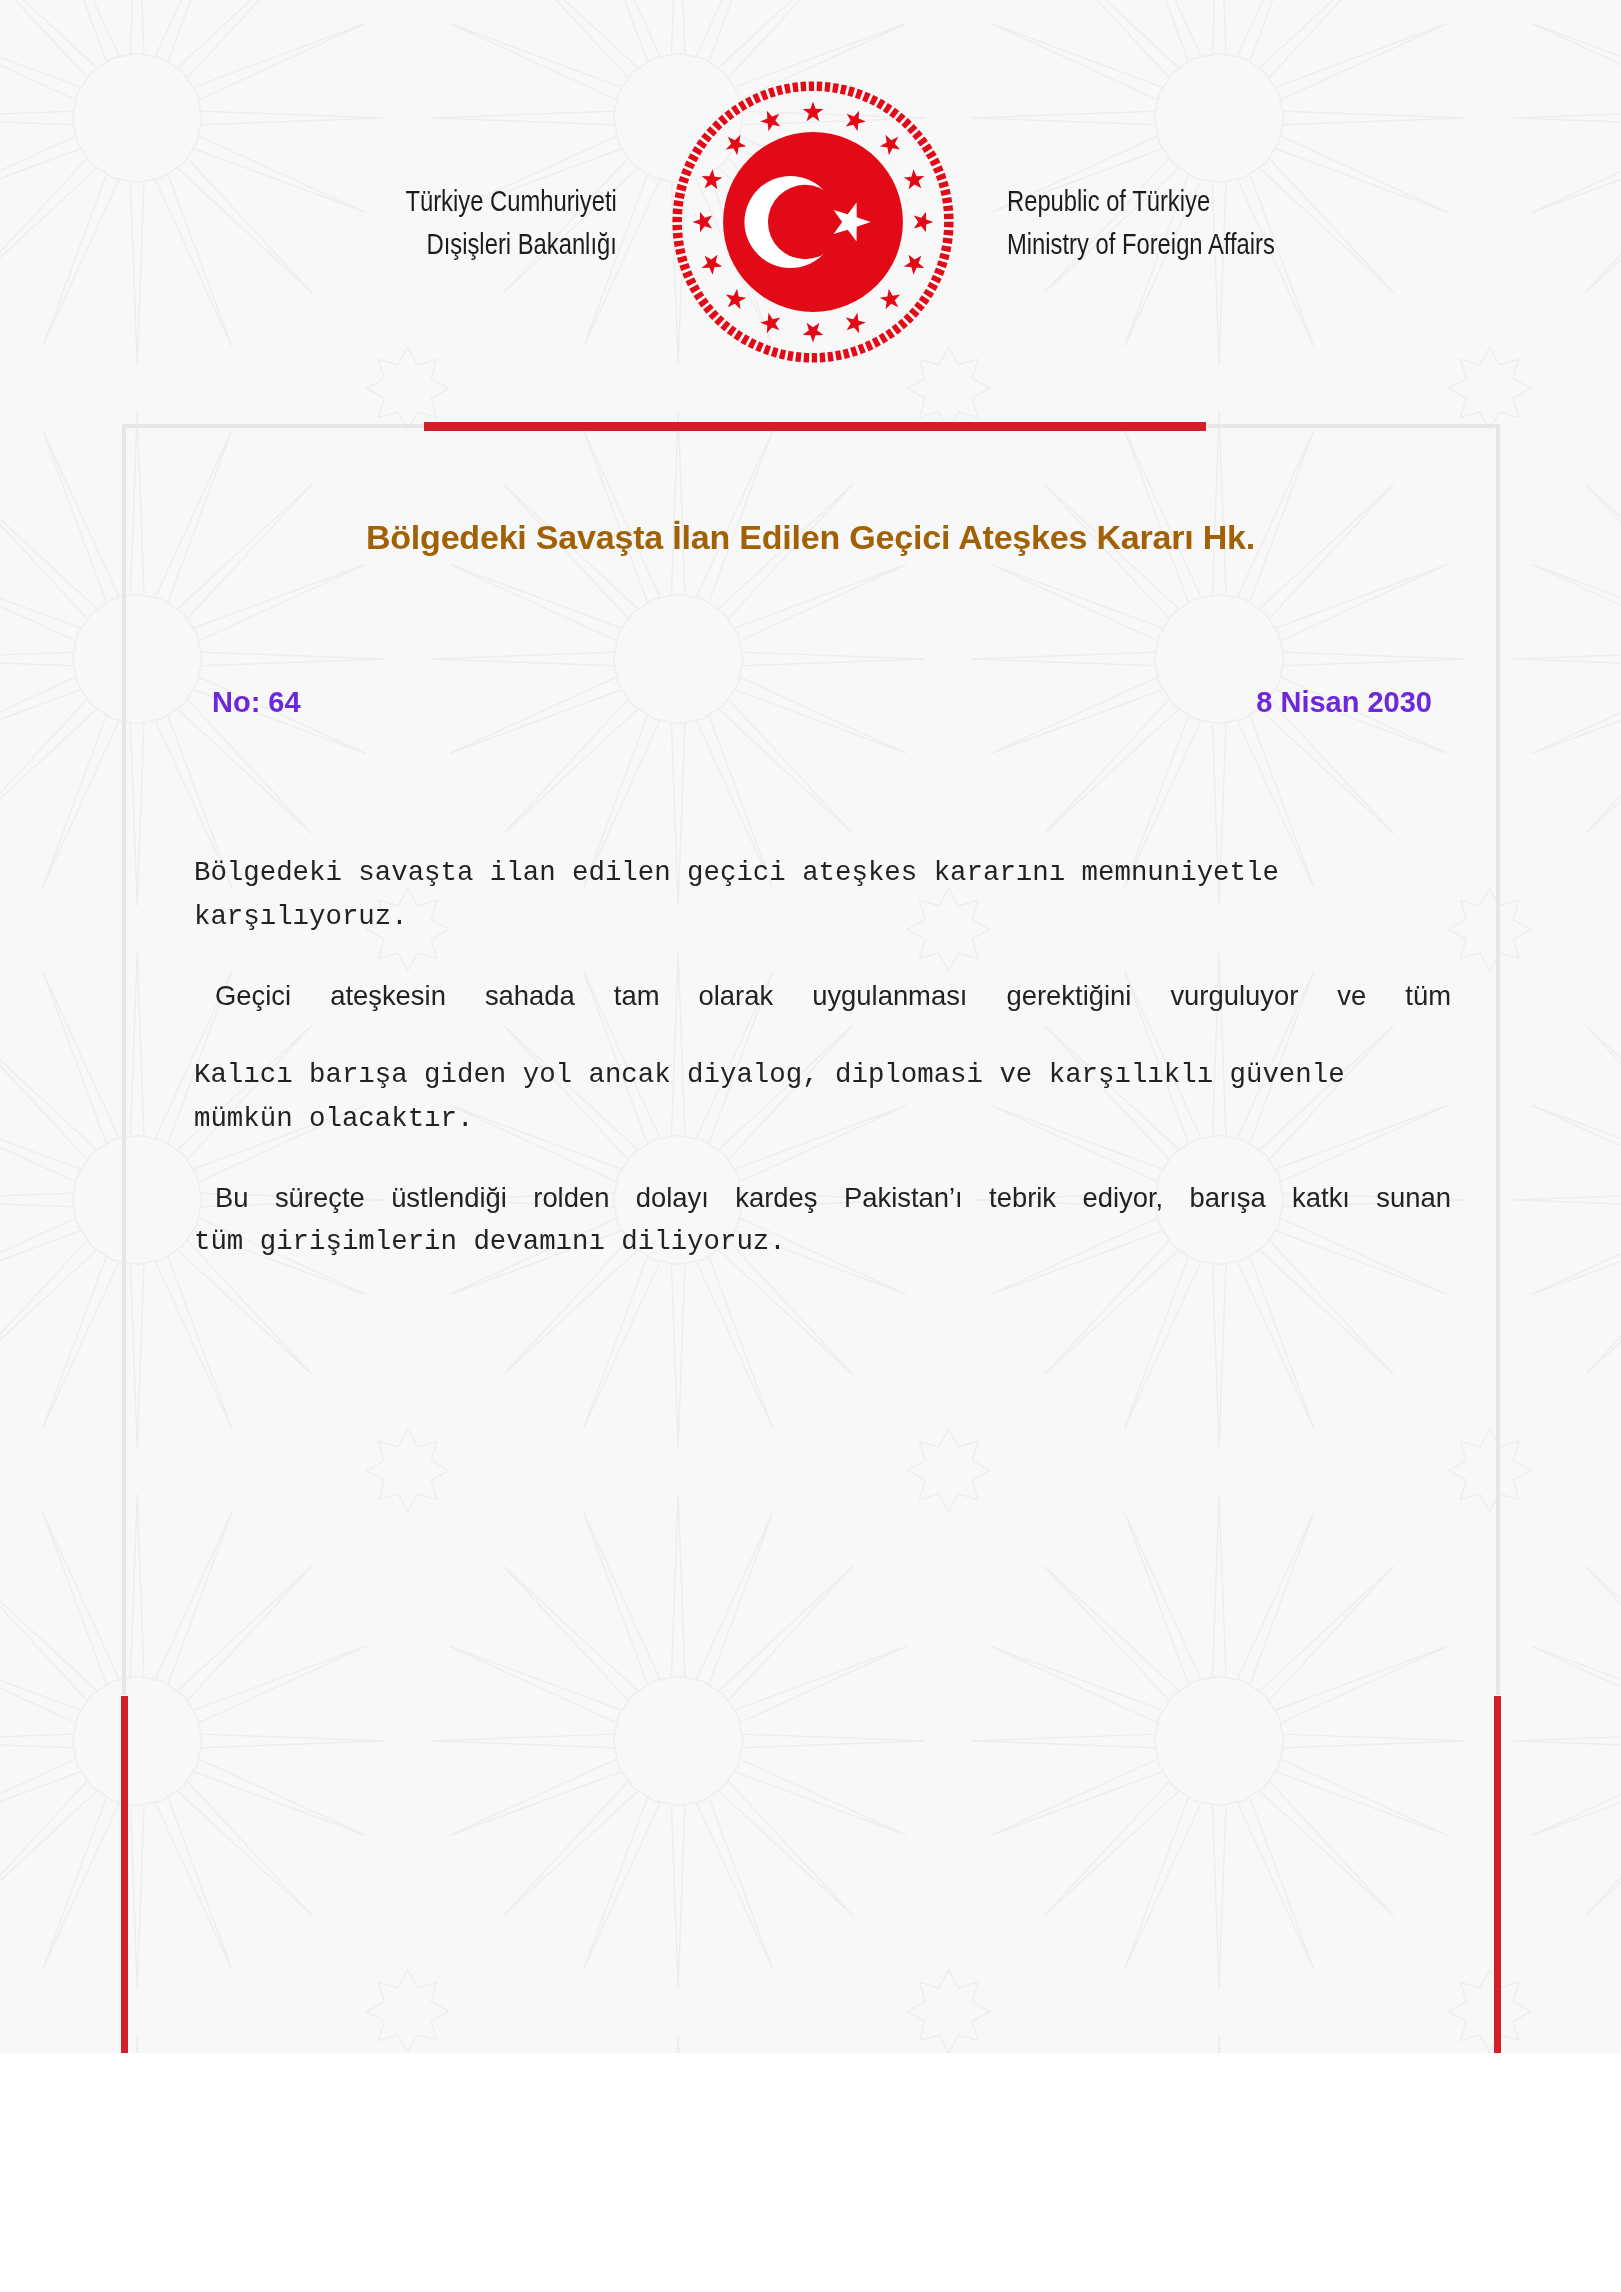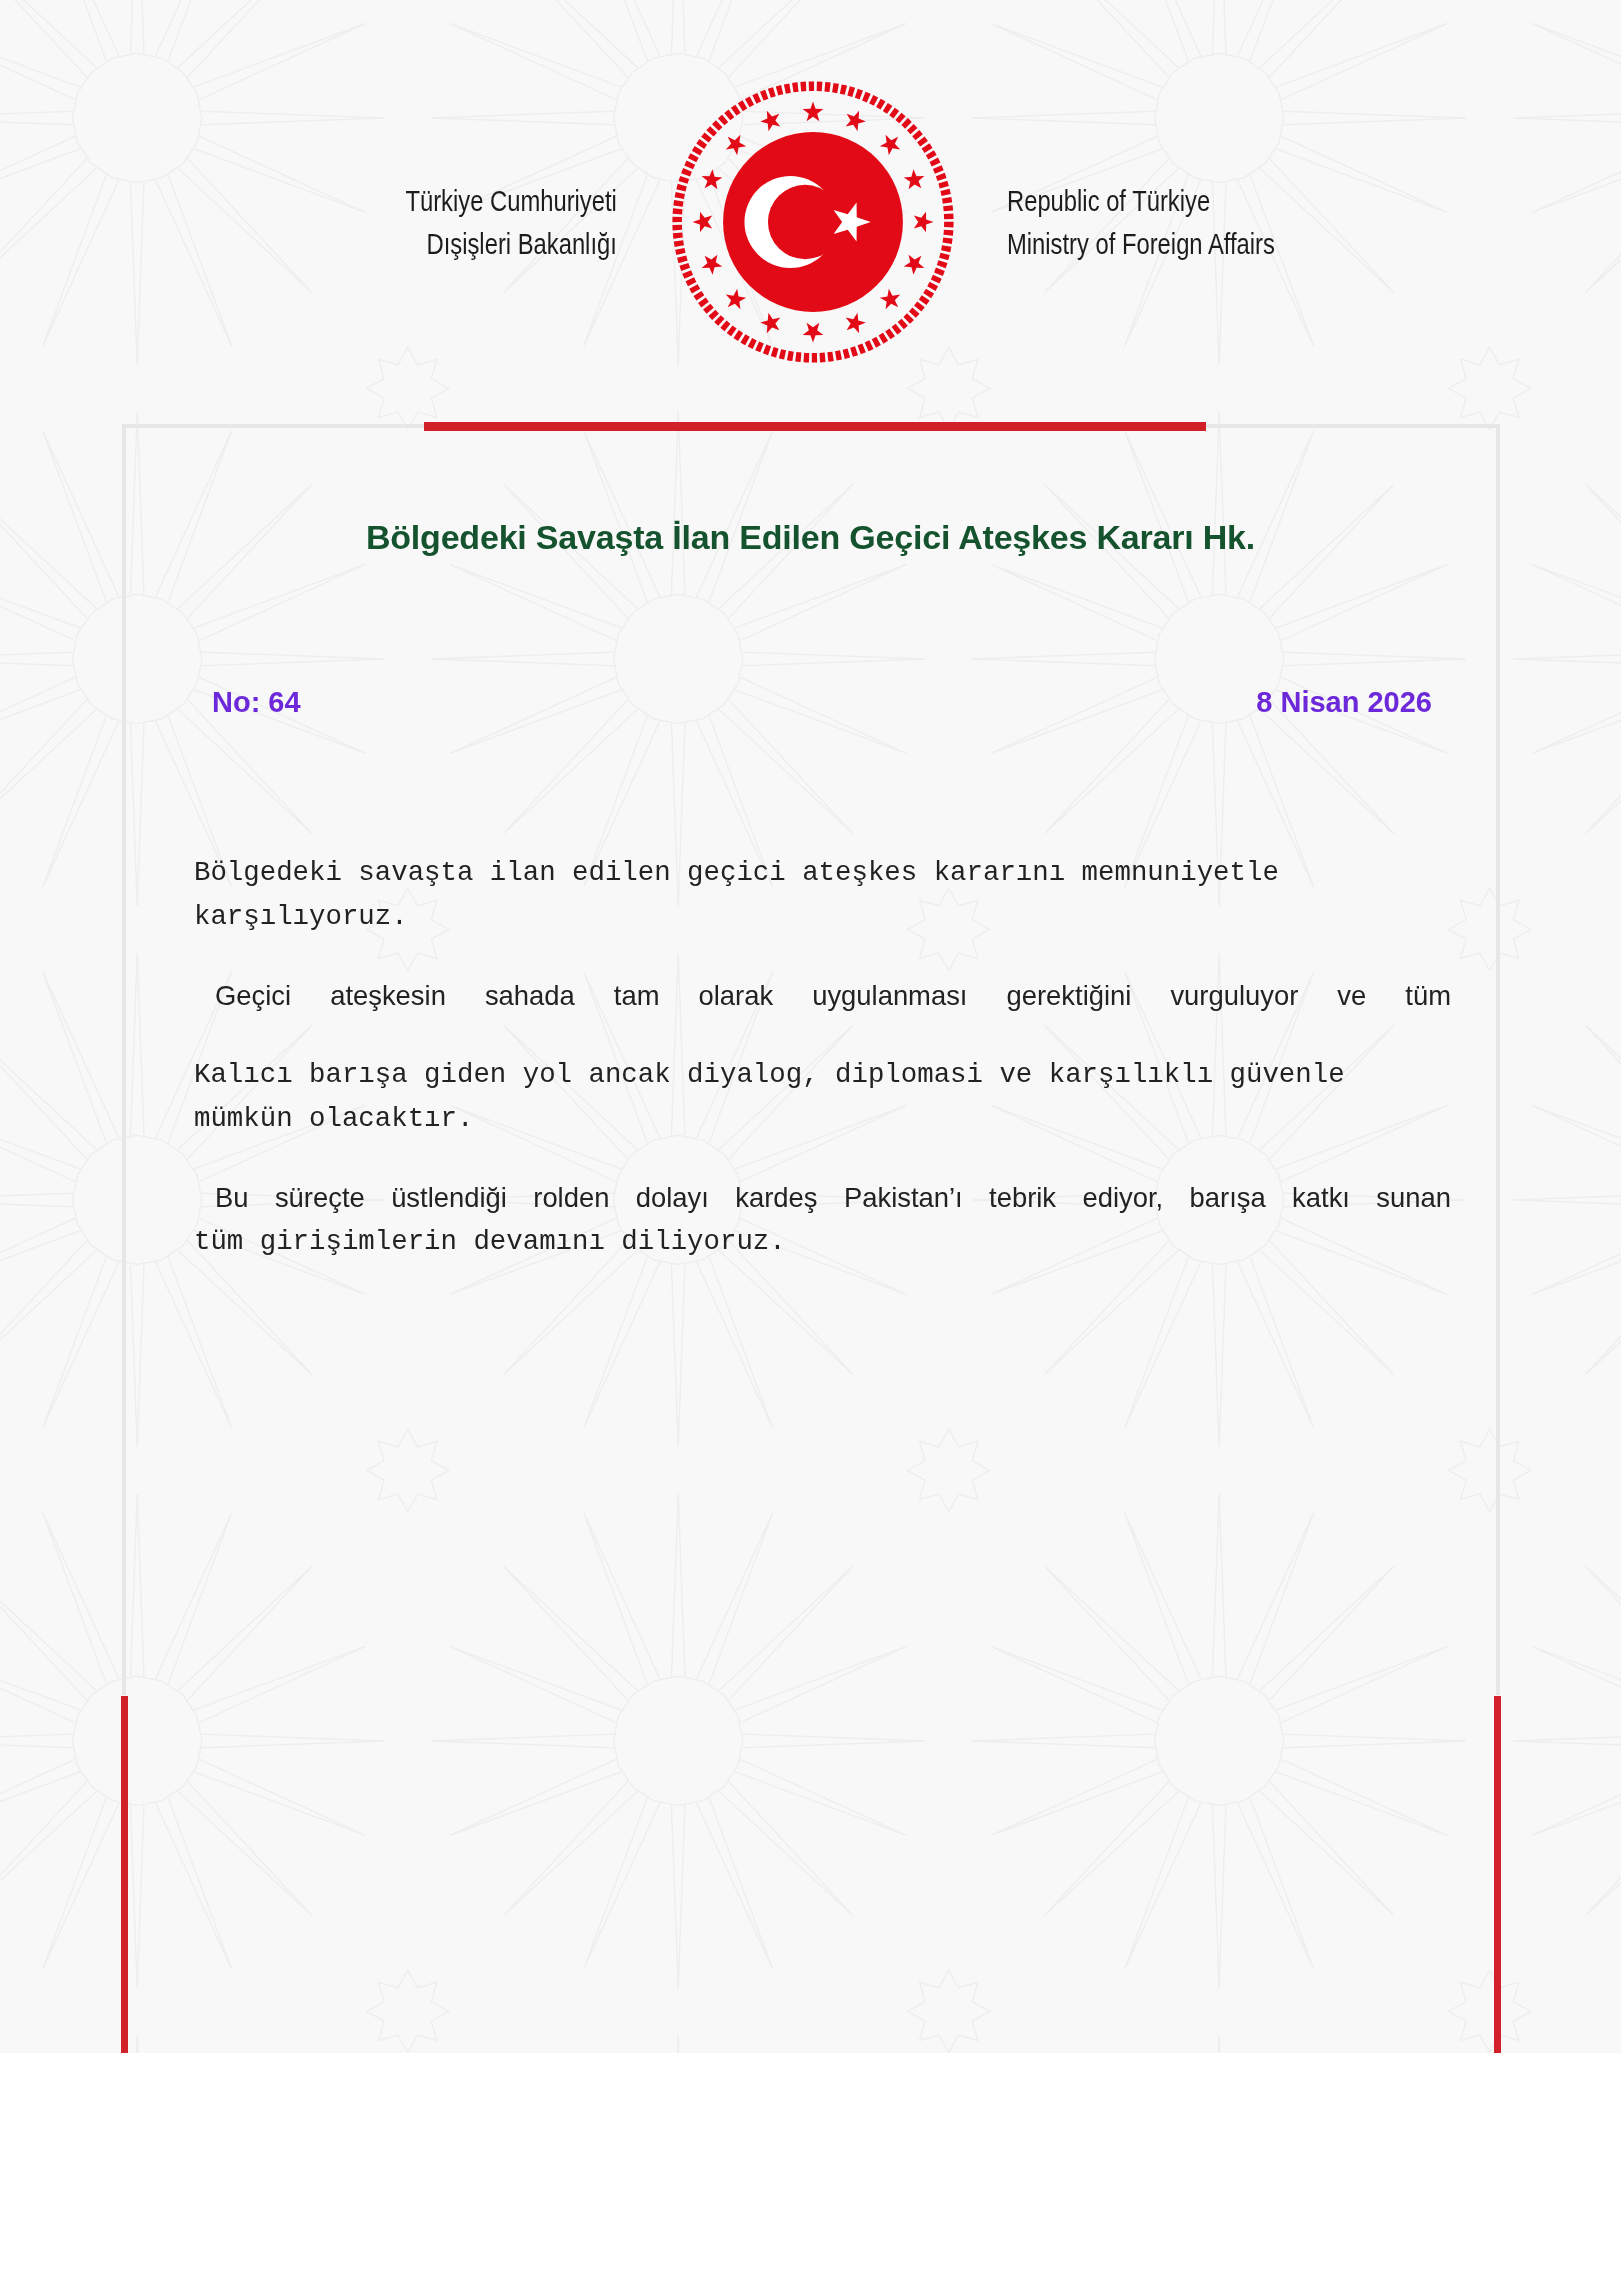--- a/index.html
+++ b/index.html
@@ -23,21 +23,21 @@
   .f-left-g   {left:122px; top:424px; width:3.9px;    height:1271px;}
   .f-right-g  {left:1496px;top:424px; width:3.9px;    height:1271px;}
   .f-left-r   {left:121px; top:1696px;width:6.9px;    height:439px;}
   .f-right-r  {left:1494px;top:1696px;width:6.9px;    height:439px;}
   .f-bot-g    {left:122px; top:2129px;width:1378px; height:3.9px; background:#dcdcdc;}
   .f-bot-rl   {left:121px; top:2128px;width:436px;  height:6.9px;}
   .f-bot-rr   {left:1068px;top:2128px;width:432px;  height:6.9px;}
 
   
   .doc-title{position:absolute; left:0; right:0; top:518px; margin:0; text-align:center;
-             font-size:34px; font-weight:bold; color:#14532d; letter-spacing:-0.2px;}
+             font-size:34px; font-weight:bold; color:#a16207; letter-spacing:-0.2px;}
   .meta-row{position:absolute; left:212px; right:189px; top:686px; display:flex;
             justify-content:space-between; font-size:29px; font-weight:bold; color:#6d28d9;}
   .doc-body{position:absolute; left:194px; top:851px; width:1257px; font-size:27.4px;
             line-height:44px; color:#222222;}
   .doc-body .para{margin:0 0 35px 0;}
   .doc-body .jline{text-align:justify; text-align-last:justify;margin-left:21px;}
   .doc-body .lline{text-align:left;font-family:Liberation Mono, monospace;}
 
   .site-footer{position:absolute; left:0; right:0; top:2108px; text-align:center;
                font-size:27.4px; font-weight:bold; color:#111111;margin-left:14px;}
@@ -852,21 +852,21 @@
   <div class="ln red  f-left-r"></div>
   <div class="ln red  f-right-r"></div>
   <div class="ln f-bot-g"></div>
   <div class="ln red  f-bot-rl"></div>
   <div class="ln red  f-bot-rr"></div>
 
   <h1 class="doc-title">Bölgedeki Savaşta İlan Edilen Geçici Ateşkes Kararı Hk.</h1>
 
   <div class="meta-row">
     <span>No: 64</span>
-    <span>8 Nisan 2026</span>
+    <span>8 Nisan 2030</span>
   </div>
 
   <div class="doc-body">
     <div class="para">
       <div class="lline">Bölgedeki savaşta ilan edilen geçici ateşkes kararını memnuniyetle karşılıyoruz.</div>
     </div>
     <div class="para">
       <div class="jline">Geçici ateşkesin sahada tam olarak uygulanması gerektiğini vurguluyor ve tüm</div>
     </div>
     <div class="para">

